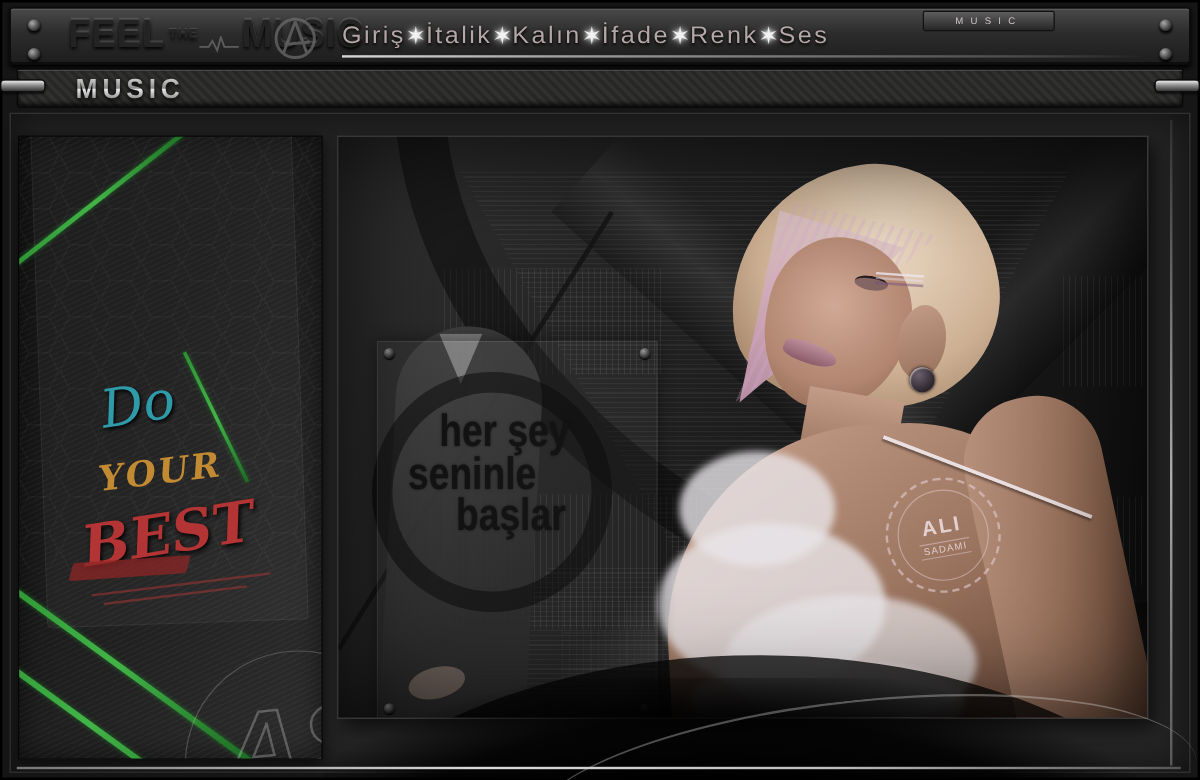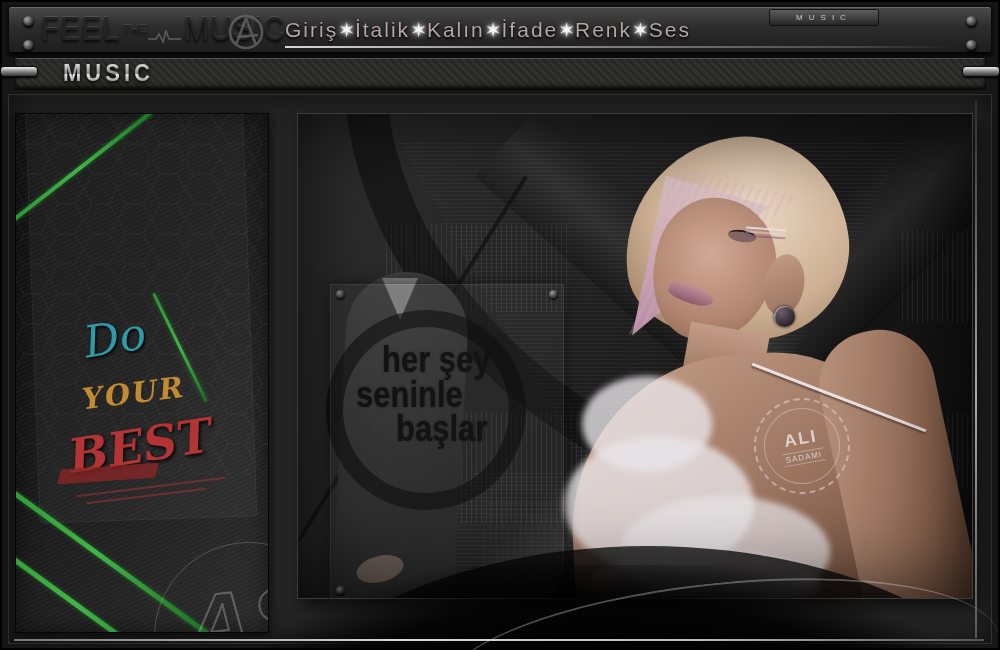--- a/index.html
+++ b/index.html
@@ -5,22 +5,22 @@
   html,body{margin:0;padding:0;background:#0a0a0a;font-family:"Liberation Sans",sans-serif;}
   #stage{position:relative;width:1000px;height:650px;background:#161616;overflow:hidden;
          box-shadow:inset 0 0 0 2px #000;}
   
   .header{position:absolute;left:8px;top:6px;width:982px;height:46px;border-radius:3px;
     background:linear-gradient(#4a4a4a,#2c2c2c 45%,#1d1d1d);
     border:1px solid #0a0a0a;box-shadow:inset 0 1px 0 #6a6a6a, inset 0 -1px 0 #000, 0 2px 4px #000;}
   .screw{position:absolute;width:11px;height:11px;border-radius:50%;
     background:radial-gradient(circle at 35% 30%, #aaa, #595959 40%, #161616 80%);
     box-shadow:0 1px 2px #000, inset 0 -1px 1px #000;}
-  .logo{position:absolute;left:32px;top:7px;display:flex;align-items:center;color:#232323;
-    font-weight:normal;letter-spacing:1px;
+  .logo{position:absolute;left:48px;top:7px;display:flex;align-items:center;color:#232323;
+    font-weight:bold;letter-spacing:1px;
     text-shadow:0 -1px 0 rgba(150,150,150,.25), 0 2px 3px #000;}
   .logo .big{font-size:30px;line-height:30px;font-family:"Liberation Sans",sans-serif;transform:scaleY(1.1);}
   .logo .small{font-size:11px;line-height:11px;margin:1px 2px 0 3px;}
   .pulse{margin:16px 2px 0 -2px;}
   .circleA{position:absolute;left:216px;top:4px;opacity:.75;}
   .nav{position:absolute;left:262px;right:34px;top:0;height:100%;display:flex;align-items:center;
     padding:0 14px;}
   .nav-item{color:#b4a7a7;font-size:21px;letter-spacing:2px;font-weight:300;cursor:pointer;
     text-shadow:0 2px 3px #000, 0 0 1px #000;transform:scaleY(.95);}
   .nav-star{color:#f2f2f2;font-size:20px;text-shadow:0 0 7px #fff,0 0 3px #fff;}
@@ -62,21 +62,21 @@
   .hand3{position:absolute;left:52px;top:304px;font-size:47px;font-style:italic;font-weight:bold;
     color:#b23434;transform:rotate(-9deg);font-family:"DejaVu Serif",serif;text-shadow:1px 2px 4px #000;}
   .red-banner{position:absolute;left:44px;top:352px;width:96px;height:15px;background:#8d2626;
     opacity:.75;transform:skewX(-18deg) rotate(-4deg);border-radius:2px;}
   .red-scribble{position:absolute;height:2px;background:#a23535;opacity:.55;transform:rotate(-7deg);}
   .as-circle{position:absolute;left:138px;top:428px;width:188px;height:188px;border-radius:50%;
     border:1px solid rgba(255,255,255,.2);display:flex;align-items:center;justify-content:center;}
   .as-mono{font-size:92px;font-weight:bold;font-style:italic;color:transparent;
     -webkit-text-stroke:2px rgba(255,255,255,.25);transform:rotate(-6deg);margin-top:-30px;}
   
-  .art{position:absolute;left:288px;top:18px;width:674px;height:484px;overflow:hidden;
+  .art{position:absolute;left:272px;top:18px;width:674px;height:484px;overflow:hidden;
     background:linear-gradient(120deg,#323232,#232323 35%,#161616 70%,#101010);
     border:1px solid #3d3d3d;box-shadow:5px 7px 14px rgba(0,0,0,.65);}
   .vstripes{position:absolute;background:repeating-linear-gradient(90deg,rgba(255,255,255,.07) 0 1px,transparent 1px 5px);}
   .hstripes{position:absolute;background:repeating-linear-gradient(0deg,rgba(255,255,255,.05) 0 1px,transparent 1px 4px);}
   .gridpx{position:absolute;background:
       repeating-linear-gradient(0deg,rgba(255,255,255,.04) 0 1px,transparent 1px 6px),
       repeating-linear-gradient(90deg,rgba(255,255,255,.04) 0 1px,transparent 1px 6px);}
   .band{position:absolute;opacity:.8;}
   .swoosh-arc{position:absolute;left:40px;top:-420px;width:980px;height:760px;border-radius:50%;
     border:42px solid rgba(8,8,8,.5);transform:rotate(14deg);}

